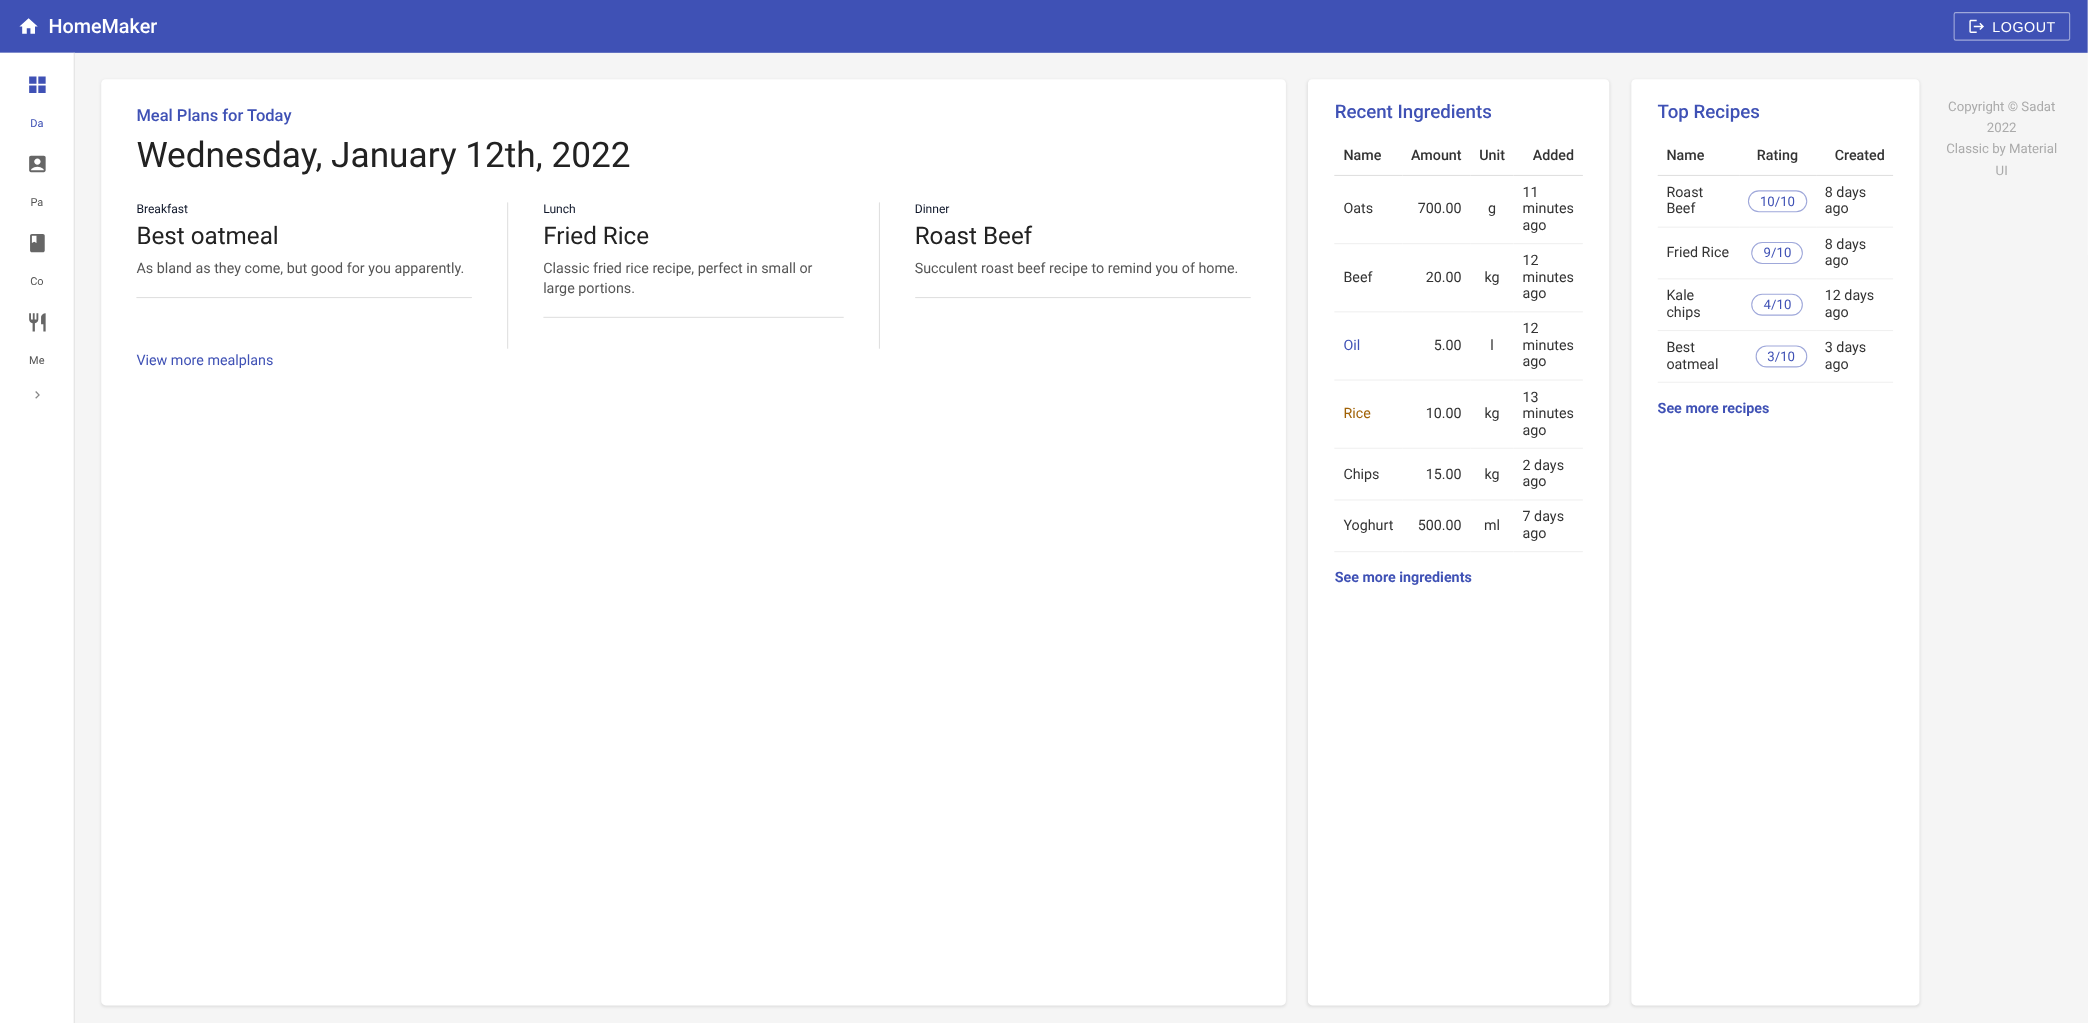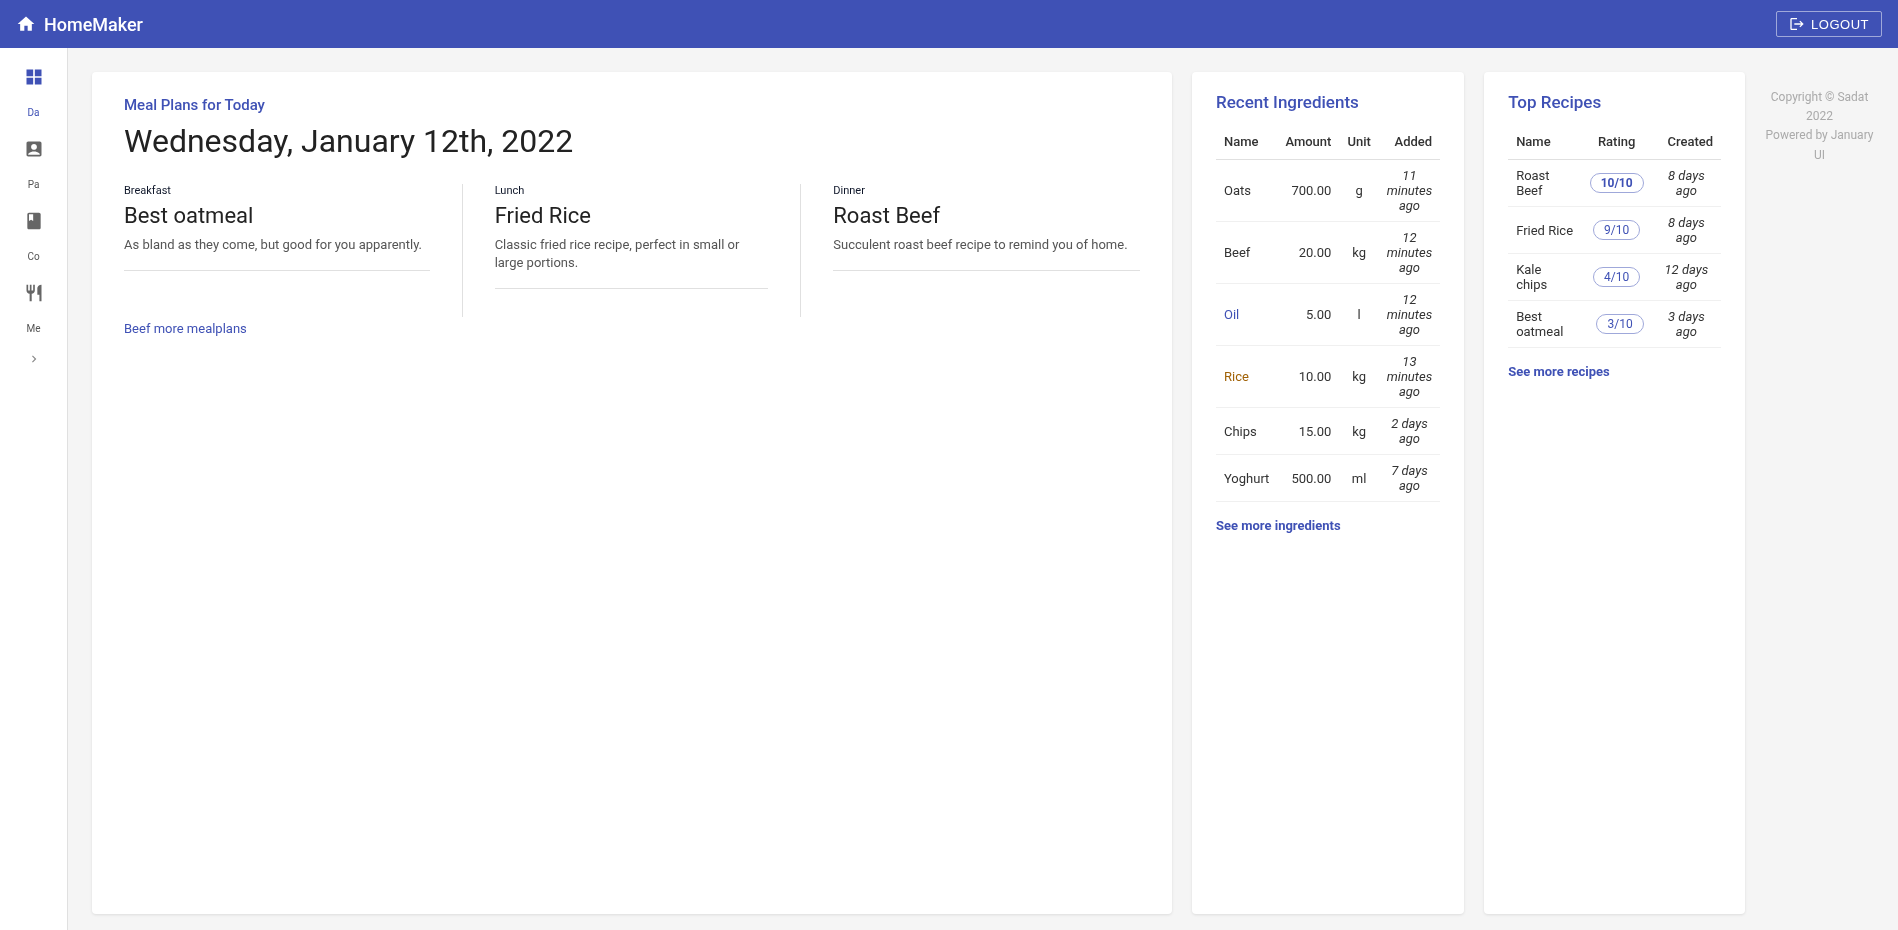--- a/index.html
+++ b/index.html
@@ -202,21 +202,21 @@
       border-bottom: 1px solid #e0e0e0;
       font-size: 13px;
     }
     th.right { text-align: right; }
     td {
       padding: 8px 8px;
       color: #333;
       font-size: 13px;
       border-bottom: 1px solid #f0f0f0;
     }
-    td.right { text-align: center; font-style: italic; }
+    td.right { text-align: left; }
     td.amount { text-align: right; }
     td.unit { text-align: center; }
     .see-more {
       color: #3f51b5;
       font-size: 13px;
       cursor: pointer;
       margin-top: 16px;
       display: inline-block;
       font-weight: bold;
     }
@@ -322,21 +322,21 @@
           <div class="meal-name">Fried Rice</div>
           <div class="meal-desc">Classic fried rice recipe, perfect in small or large portions.</div>
         </div>
 
         <div class="meal-cell">
           <div class="meal-type">Dinner</div>
           <div class="meal-name">Roast Beef</div>
           <div class="meal-desc">Succulent roast beef recipe to remind you of home.</div>
         </div>
       </div>
-      <a class="view-more-link">Beef more mealplans</a>
+      <a class="view-more-link">View more mealplans</a>
     </div>
 
     <div class="bottom-row">
 
       <div class="table-card">
         <div class="card-title">Recent Ingredients</div>
         <table>
           <thead>
             <tr>
               <th>Name</th>
@@ -393,21 +393,21 @@
           <thead>
             <tr>
               <th>Name</th>
               <th style="text-align:center">Rating</th>
               <th class="right">Created</th>
             </tr>
           </thead>
           <tbody id="recipes-tbody">
           <tr>
       <td>Roast Beef</td>
-      <td style="text-align:center;font-weight:bold;"><span class="rating-badge">10/10</span></td>
+      <td style="text-align:center;"><span class="rating-badge">10/10</span></td>
       <td class="right">8 days ago</td>
     </tr>
               <tr>
       <td>Fried Rice</td>
       <td style="text-align:center;"><span class="rating-badge">9/10</span></td>
       <td class="right">8 days ago</td>
     </tr>
               <tr>
       <td>Kale chips</td>
       <td style="text-align:center;"><span class="rating-badge">4/10</span></td>
@@ -420,17 +420,17 @@
     </tr>
             </tbody>
         </table>
         <a class="see-more">See more recipes</a>
       </div>
 
     </div>
 
     <div class="footer">
       <div>Copyright © Sadat 2022</div>
-      <div>Powered by January UI</div>
+      <div>Classic by Material UI</div>
     </div>
 
   </main>
 </div>
 
 </body></html>

